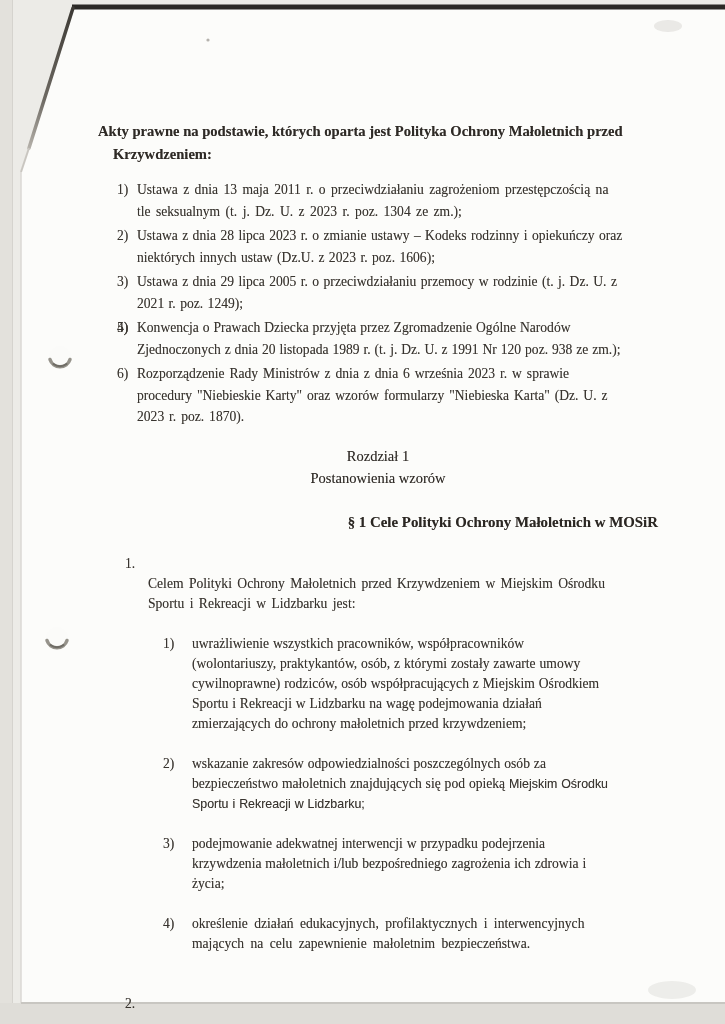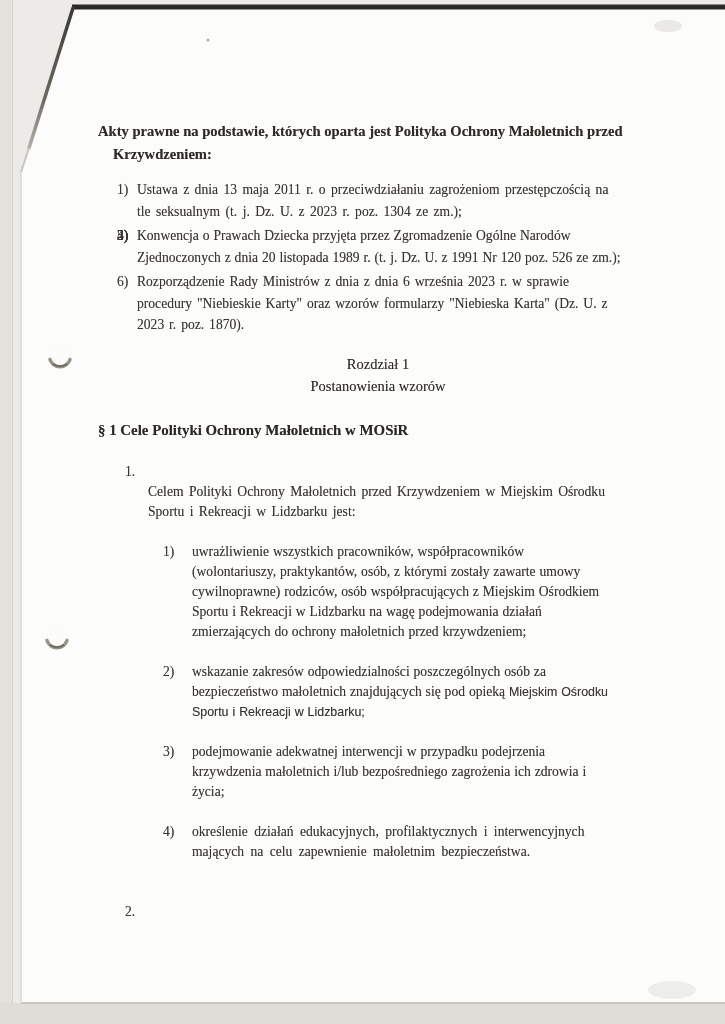--- a/index.html
+++ b/index.html
@@ -27,21 +27,21 @@
   
   .lb-list{list-style:none;margin:13px 0 0 0;padding:0;width:592px;}
   .lb-list li{
     position:relative;padding-left:39px;margin:0 0 3px 0;
     font-size:13.6px;line-height:21.5px;white-space:pre-line;
   }
   .lb-list .num{position:absolute;left:19px;top:0;white-space:normal;}
   
   .chapter{width:560px;margin-top:17px;text-align:center;font-weight:normal;color:#2e2a26;
            font-size:14.5px;line-height:22px;}
-  .sec-heading{width:560px;margin-top:22px;text-align:left;font-weight:bold;color:#2b2723;
+  .sec-heading{width:560px;margin-top:22px;text-align:right;font-weight:bold;color:#2b2723;
            font-size:14.9px;line-height:22px;}
   
   .goal-list{list-style:none;margin:21px 0 0 0;padding:0;width:560px;}
   .goal-list > li{
     position:relative;padding-left:50px;margin:0;
     font-size:13.6px;line-height:20px;white-space:pre-line;
   }
   .goal-list > li > .num{position:absolute;left:27px;top:0;white-space:normal;}
   .sub-list{list-style:none;margin:0;padding:0;}
   .sub-list li{
@@ -100,25 +100,27 @@
   </svg>
 
   <div class="content">
 
     <h2 class="lb-heading">Akty prawne na podstawie, których oparta jest Polityka Ochrony Małoletnich przed
 Krzywdzeniem:</h2>
 
     <ol class="lb-list">
       <li class="ws2"><span class="num">1)</span><span>Ustawa z dnia 13 maja 2011 r. o przeciwdziałaniu zagrożeniom przestępczością na
 tle seksualnym (t. j. Dz. U. z 2023 r. poz. 1304 ze zm.);</span></li>
-      <li class="ws1"><span class="num">2)</span></li>
-      <li class="ws1"><span class="num">3)</span></li>
+      <li class="ws1"><span class="num">2)</span><span>Ustawa z dnia 28 lipca 2023 r. o zmianie ustawy – Kodeks rodzinny i opiekuńczy oraz
+niektórych innych ustaw (Dz.U. z 2023 r. poz. 1606);</span></li>
+      <li class="ws1"><span class="num">3)</span><span>Ustawa z dnia 29 lipca 2005 r. o przeciwdziałaniu przemocy w rodzinie (t. j. Dz. U. z
+2021 r. poz. 1249);</span></li>
       <li><span class="num">4)</span></li>
       <li class="ws05"><span class="num">5)</span><span>Konwencja o Prawach Dziecka przyjęta przez Zgromadzenie Ogólne Narodów
-Zjednoczonych z dnia 20 listopada 1989 r. (t. j. Dz. U. z 1991 Nr 120 poz. 526 ze zm.);</span></li>
+Zjednoczonych z dnia 20 listopada 1989 r. (t. j. Dz. U. z 1991 Nr 120 poz. 938 ze zm.);</span></li>
       <li class="ws15"><span class="num">6)</span><span>Rozporządzenie Rady Ministrów z dnia z dnia 6 września 2023 r. w sprawie
 procedury "Niebieskie Karty" oraz wzorów formularzy "Niebieska Karta" (Dz. U. z
 2023 r. poz. 1870).</span></li>
     </ol>
 
     <div class="chapter">
       <div>Rozdział 1</div>
       <div>Postanowienia wzorów</div>
     </div>
 

